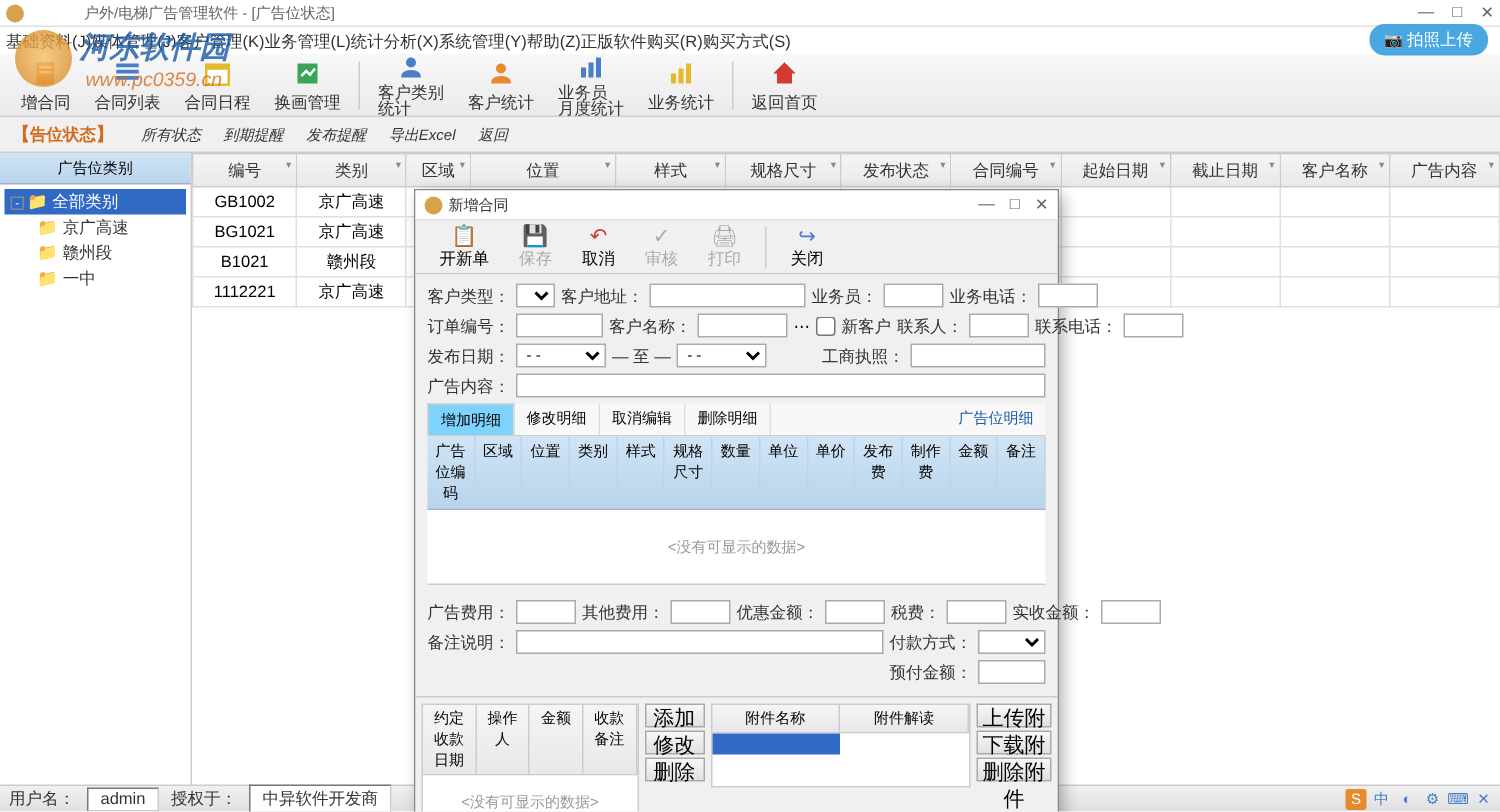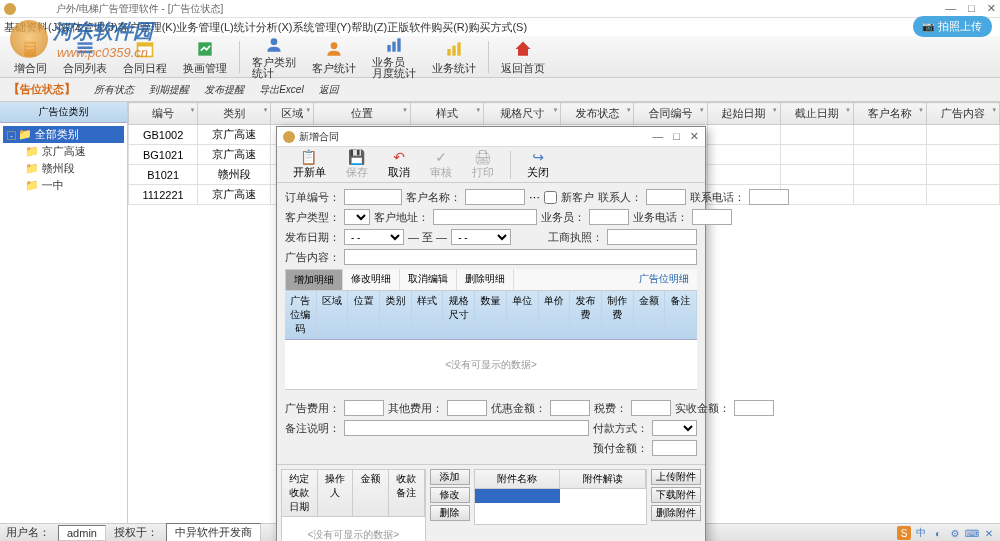--- a/index.html
+++ b/index.html
@@ -47,34 +47,34 @@
 .dlg-toolbar { height: 36px; background: #f0f0f0; display: flex; align-items: center; padding: 0 6px; border-bottom: 1px solid #ccc; }
 .dlg-tool { display: flex; flex-direction: column; align-items: center; padding: 2px 10px; cursor: pointer; font-size: 10px; }
 .dlg-tool .ico { width: 16px; height: 16px; display: flex; align-items: center; justify-content: center; font-size: 14px; }
 .dlg-tool.disabled { color: #aaa; }
 .dlg-form { padding: 6px 8px; background: #f0f0f0; }
 .form-row { display: flex; align-items: center; margin-bottom: 4px; gap: 4px; font-size: 10px; }
 .form-row label { color: #333; white-space: nowrap; }
 .form-row input[type=text], .form-row select { height: 16px; border: 1px solid #aaa; background: #fff; font-size: 10px; padding: 0 2px; }
 .tab-row { display: flex; background: #f8f8f8; border-bottom: 1px solid #ccc; margin-top: 4px; }
 .tab-row .tab { padding: 3px 8px; font-size: 10px; cursor: pointer; border-right: 1px solid #ddd; }
-.tab-row .tab.active { background: #a3a3a3; border-top: 1px solid #ccc; border-left: 1px solid #ccc; }
+.tab-row .tab.active { background: #7dd3fc; border-top: 1px solid #ccc; border-left: 1px solid #ccc; }
 .tab-row .spacer { flex: 1; }
 .tab-row .rt-tab { padding: 3px 8px; font-size: 10px; color: #1a5ca8; }
 .detail-head { display: flex; background: linear-gradient(#d0e4f5,#b8d4ec); border-bottom: 1px solid #aac; }
 .detail-head span { flex: 1; padding: 3px 2px; font-size: 10px; text-align: center; border-right: 1px solid #c0d4e8; }
 .detail-body { height: 50px; background: #fff; display: flex; align-items: center; justify-content: center; color: #999; font-size: 10px; border-bottom: 1px solid #ccc; }
 .totals { padding: 4px 8px; background: #f0f0f0; }
 .attach-area { display: flex; padding: 4px; gap: 4px; background: #f0f0f0; border-top: 1px solid #ccc; }
 .attach-left { flex: 1; }
 .attach-head { display: flex; background: linear-gradient(#f5f5f5,#e8e8e8); border: 1px solid #ccc; }
 .attach-head span { flex: 1; padding: 2px 4px; font-size: 10px; border-right: 1px solid #ccc; text-align: center; }
 .attach-body { height: 36px; background: #fff; border: 1px solid #ccc; border-top: none; display: flex; align-items: center; justify-content: center; color: #999; font-size: 10px; }
 .attach-mid { display: flex; flex-direction: column; gap: 2px; }
-.attach-mid button, .attach-right button { width: 40px; height: 16px; font-size: 10px; background: linear-gradient(#f8f8f8,#e0e0e0); border: 1px solid #aaa; cursor: pointer; }
+.attach-mid button, .attach-right button { width: 40px; height: 16px; font-size: 14px; background: linear-gradient(#f8f8f8,#e0e0e0); border: 1px solid #aaa; cursor: pointer; }
 .attach-right button { width: 50px; }
 .attach-grid { flex: 1.2; }
 .attach-grid .ah { display: flex; background: linear-gradient(#f5f5f5,#e8e8e8); border: 1px solid #ccc; }
 .attach-grid .ah span { flex: 1; padding: 2px; font-size: 10px; text-align: center; border-right: 1px solid #ccc; }
 .attach-grid .ab { height: 36px; background: #fff; border: 1px solid #ccc; border-top: none; }
 .attach-grid .ab .sel-cell { width: 50%; height: 14px; background: #316ac5; }
 .attach-right { display: flex; flex-direction: column; gap: 2px; }
 .status-bar { position: absolute; bottom: 0; left: 0; right: 0; height: 18px; background: linear-gradient(#f0f0f0,#e0e0e0); display: flex; align-items: center; padding: 0 6px; gap: 8px; font-size: 10px; color: #333; border-top: 1px solid #ccc; }
 .status-bar .cell { border: 1px inset #ccc; padding: 1px 8px; background: #fff; }
 .tray { position: absolute; bottom: 1px; right: 4px; display: flex; gap: 3px; align-items: center; }
@@ -342,40 +342,40 @@
         <span>打印</span>
       </div>
     <div style="width:1px;height:28px;background:#ccc;margin:0 6px"></div>
     <div class="dlg-tool">
         <div class="ico" style="color:#4a7ec8">↪</div>
         <span>关闭</span>
       </div>
   </div>
   <div class="dlg-form">
     <div class="form-row">
+      <label>客户类型：</label>
+        <select style="width:58px"></select>
+      <label>客户地址：</label>
+        <input type="text" style="width: 104px;">
+      <label>业务员：</label>
+        <input type="text" style="width: 40px;">
+      <label>业务电话：</label>
+        <input type="text" style="width: 40px;">
+    </div>
+    <div class="form-row">
       <label>订单编号：</label>
         <input type="text" style="width: 58px;">
       <label>客户名称：</label>
         <input type="text" style="width: 60px;">
         <span>⋯</span>
       <input type="checkbox" style="">
         <label>新客户</label>
       <label>联系人：</label>
         <input type="text" style="width: 40px;">
       <label>联系电话：</label>
-        <input type="text" style="width: 40px;">
-    </div>
-    <div class="form-row">
-      <label>客户类型：</label>
-        <select style="width:58px"></select>
-      <label>客户地址：</label>
-        <input type="text" style="width: 104px;">
-      <label>业务员：</label>
-        <input type="text" style="width: 40px;">
-      <label>业务电话：</label>
         <input type="text" style="width: 40px;">
     </div>
     <div class="form-row">
       <label>发布日期：</label>
       <select style="width:60px"><option>- -</option></select>
       <label>— 至 —</label>
       <select style="width:60px"><option>- -</option></select>
       <span style="flex:1"></span>
       <label>工商执照：</label>
         <input type="text" style="width: 90px;">

